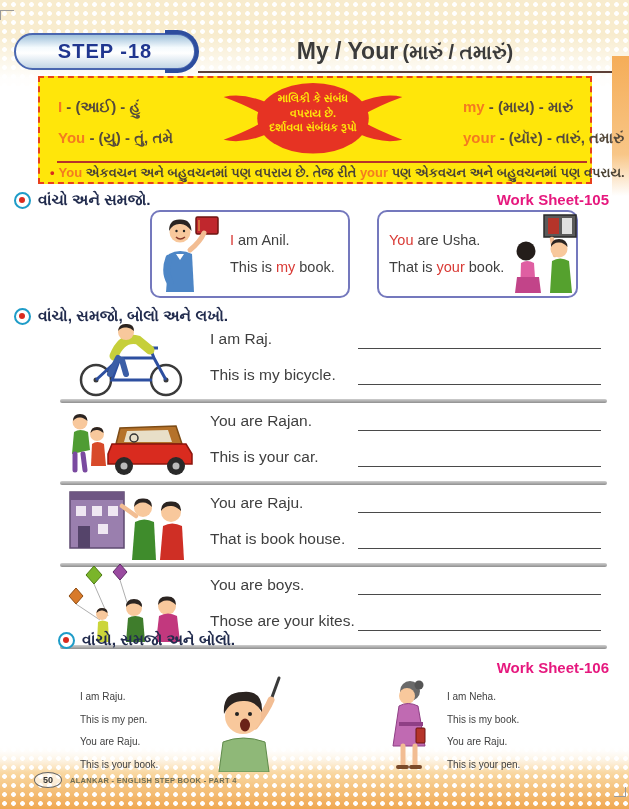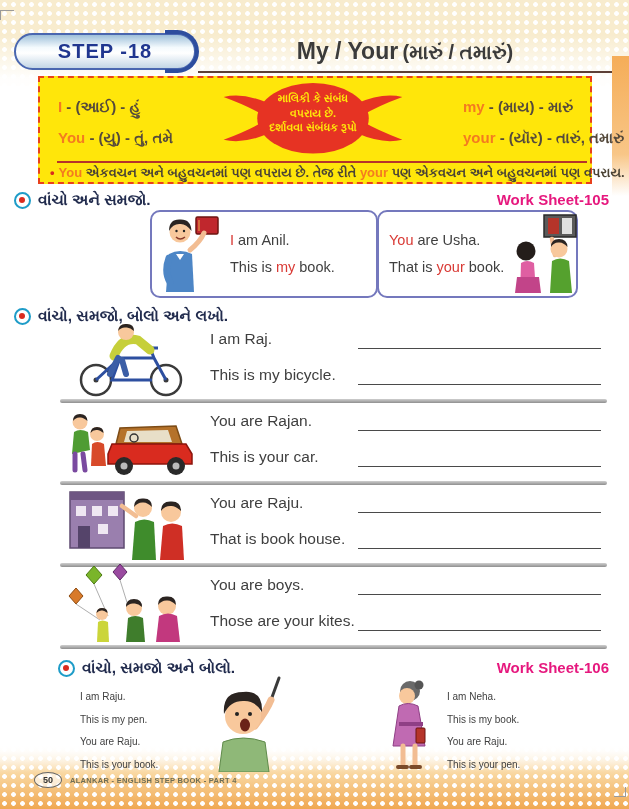--- a/index.html
+++ b/index.html
@@ -63,21 +63,21 @@
     font-size:15.5px;font-weight:bold;color:#222c4e;z-index:2;}
   .bullet{width:13px;height:13px;border:2.2px solid #1e9cc8;border-radius:50%;
     position:relative;background:#fff;flex:0 0 auto;}
   .bullet::after{content:"";position:absolute;left:3.4px;top:3.4px;width:6px;height:6px;
     border-radius:50%;background:#d92b1f;}
   .ws-label{position:absolute;right:20px;font-size:15px;font-weight:bold;color:#e6187e;z-index:2;}
 
   
   .card{position:absolute;top:210px;height:88px;box-sizing:border-box;background:#fff;
     border:2px solid #7478bd;border-radius:10px;display:flex;align-items:center;z-index:2;}
-  .card1{left:150px;width:228px;}
+  .card1{left:150px;width:200px;}
   .card2{left:377px;width:201px;}
   .card-img{flex:0 0 auto;display:flex;align-items:flex-end;}
   .card-text{font-size:14.5px;color:#3f3f3f;line-height:27px;white-space:nowrap;}
   .card1 .card-img{margin-left:6px;}
   .card1 .card-text{margin-left:8px;}
   .card2 .card-text{margin-left:10px;}
   .card2 .card-img{margin-left:4px;}
   .kw-red{color:#d93a35;}
 
   
@@ -311,21 +311,21 @@
         <path d="M92 78 L95 52 Q104 47 113 52 L116 78 Z" fill="#c2387e"></path>
       </svg>
     </div>
     <div class="row-l1">You are boys.</div>
     <div class="row-l2">Those are your kites.</div>
     <div class="blank b1"></div>
     <div class="blank b2"></div>
     <div class="row-sep"></div>
   </div>
 
-  <div class="sec-head" style="top:659px;padding-left:44px;">
+  <div class="sec-head" style="top:631px;padding-left:44px;">
     <span class="bullet"></span>
     <span>વાંચો, સમજો અને બોલો.</span>
   </div>
   <div class="ws-label" style="top:659px;">Work Sheet-106</div>
 
   <div class="bcol b-left">
     <div>I am Raju.</div>
     <div>This is my pen.</div>
     <div>You are Raju.</div>
     <div>This is your book.</div>

